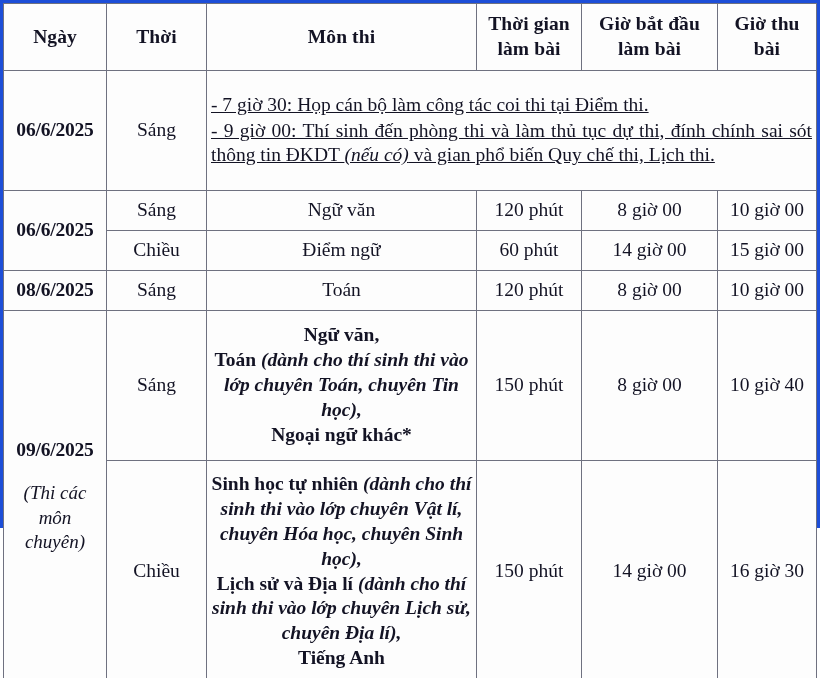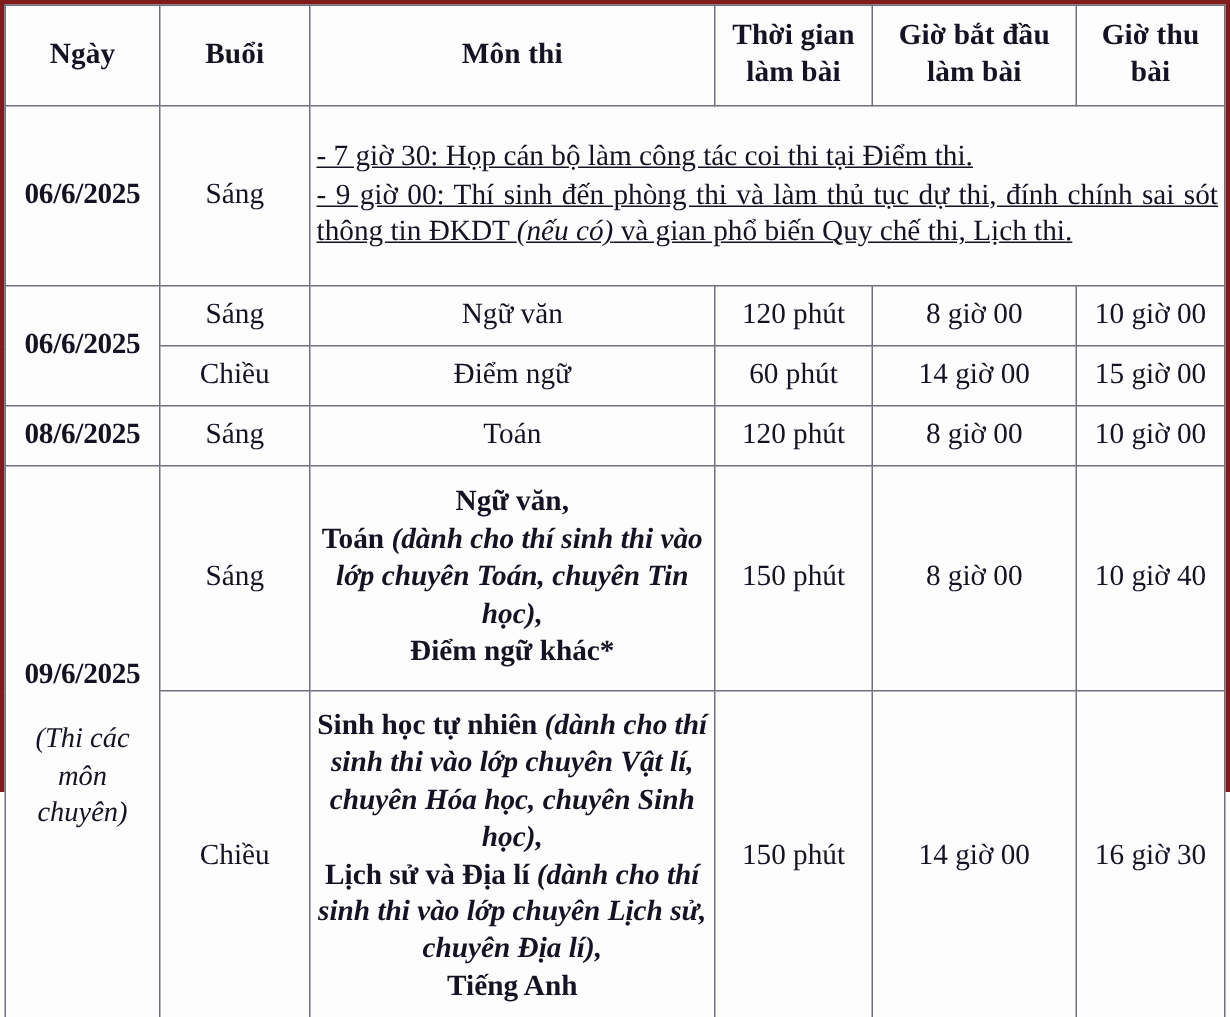--- a/index.html
+++ b/index.html
@@ -14,21 +14,21 @@
     overflow: hidden;
     font-family: "Liberation Serif", "DejaVu Serif", serif;
     color: #1a1a2e;
     -webkit-font-smoothing: antialiased;
   }
 
   .sheet {
     position: relative;
     width: 820px;
     height: 528px;
-    background: #7f1d1d;
+    background: #1d4ed8;
     box-sizing: border-box;
   }
 
   table.schedule {
     position: absolute;
     left: 3px;
     top: 3px;
     width: 813px;
     border-collapse: collapse;
     table-layout: fixed;
@@ -120,21 +120,21 @@
         <col class="c-buoi">
         <col class="c-mon">
       <col class="c-tg">
         <col class="c-batdau">
         <col class="c-thubai">
     </colgroup>
 
     <thead>
       <tr>
         <th>Ngày</th>
-        <th>Buổi</th>
+        <th>Thời</th>
         <th>Môn thi</th>
         <th>
           <span>Thời gian</span><br>
           <span>làm bài</span>
         </th>
         <th>
           <span>Giờ bắt đầu</span><br>
           <span>làm bài</span>
         </th>
         <th>
@@ -183,21 +183,21 @@
 
       <tr class="r-sang9">
         <td class="date" rowspan="2">
           <span>09/6/2025</span>
           <span class="date-note">(Thi các môn chuyên)</span>
         </td>
         <td>Sáng</td>
         <td class="subjects">
           <span class="line">Ngữ văn,</span>
           <span class="line"><span>Toán </span><em>(dành cho thí sinh thi vào lớp chuyên Toán, chuyên Tin học),</em></span>
-          <span class="line">Điểm ngữ khác*</span>
+          <span class="line">Ngoại ngữ khác*</span>
         </td>
         <td>150 phút</td>
         <td>8 giờ 00</td>
         <td>10 giờ 40</td>
       </tr>
 
       <tr class="r-chieu9">
         <td>Chiều</td>
         <td class="subjects">
           <span class="line"><span>Sinh học tự nhiên </span><em>(dành cho thí sinh thi vào lớp chuyên Vật lí, chuyên Hóa học, chuyên Sinh học),</em></span>

